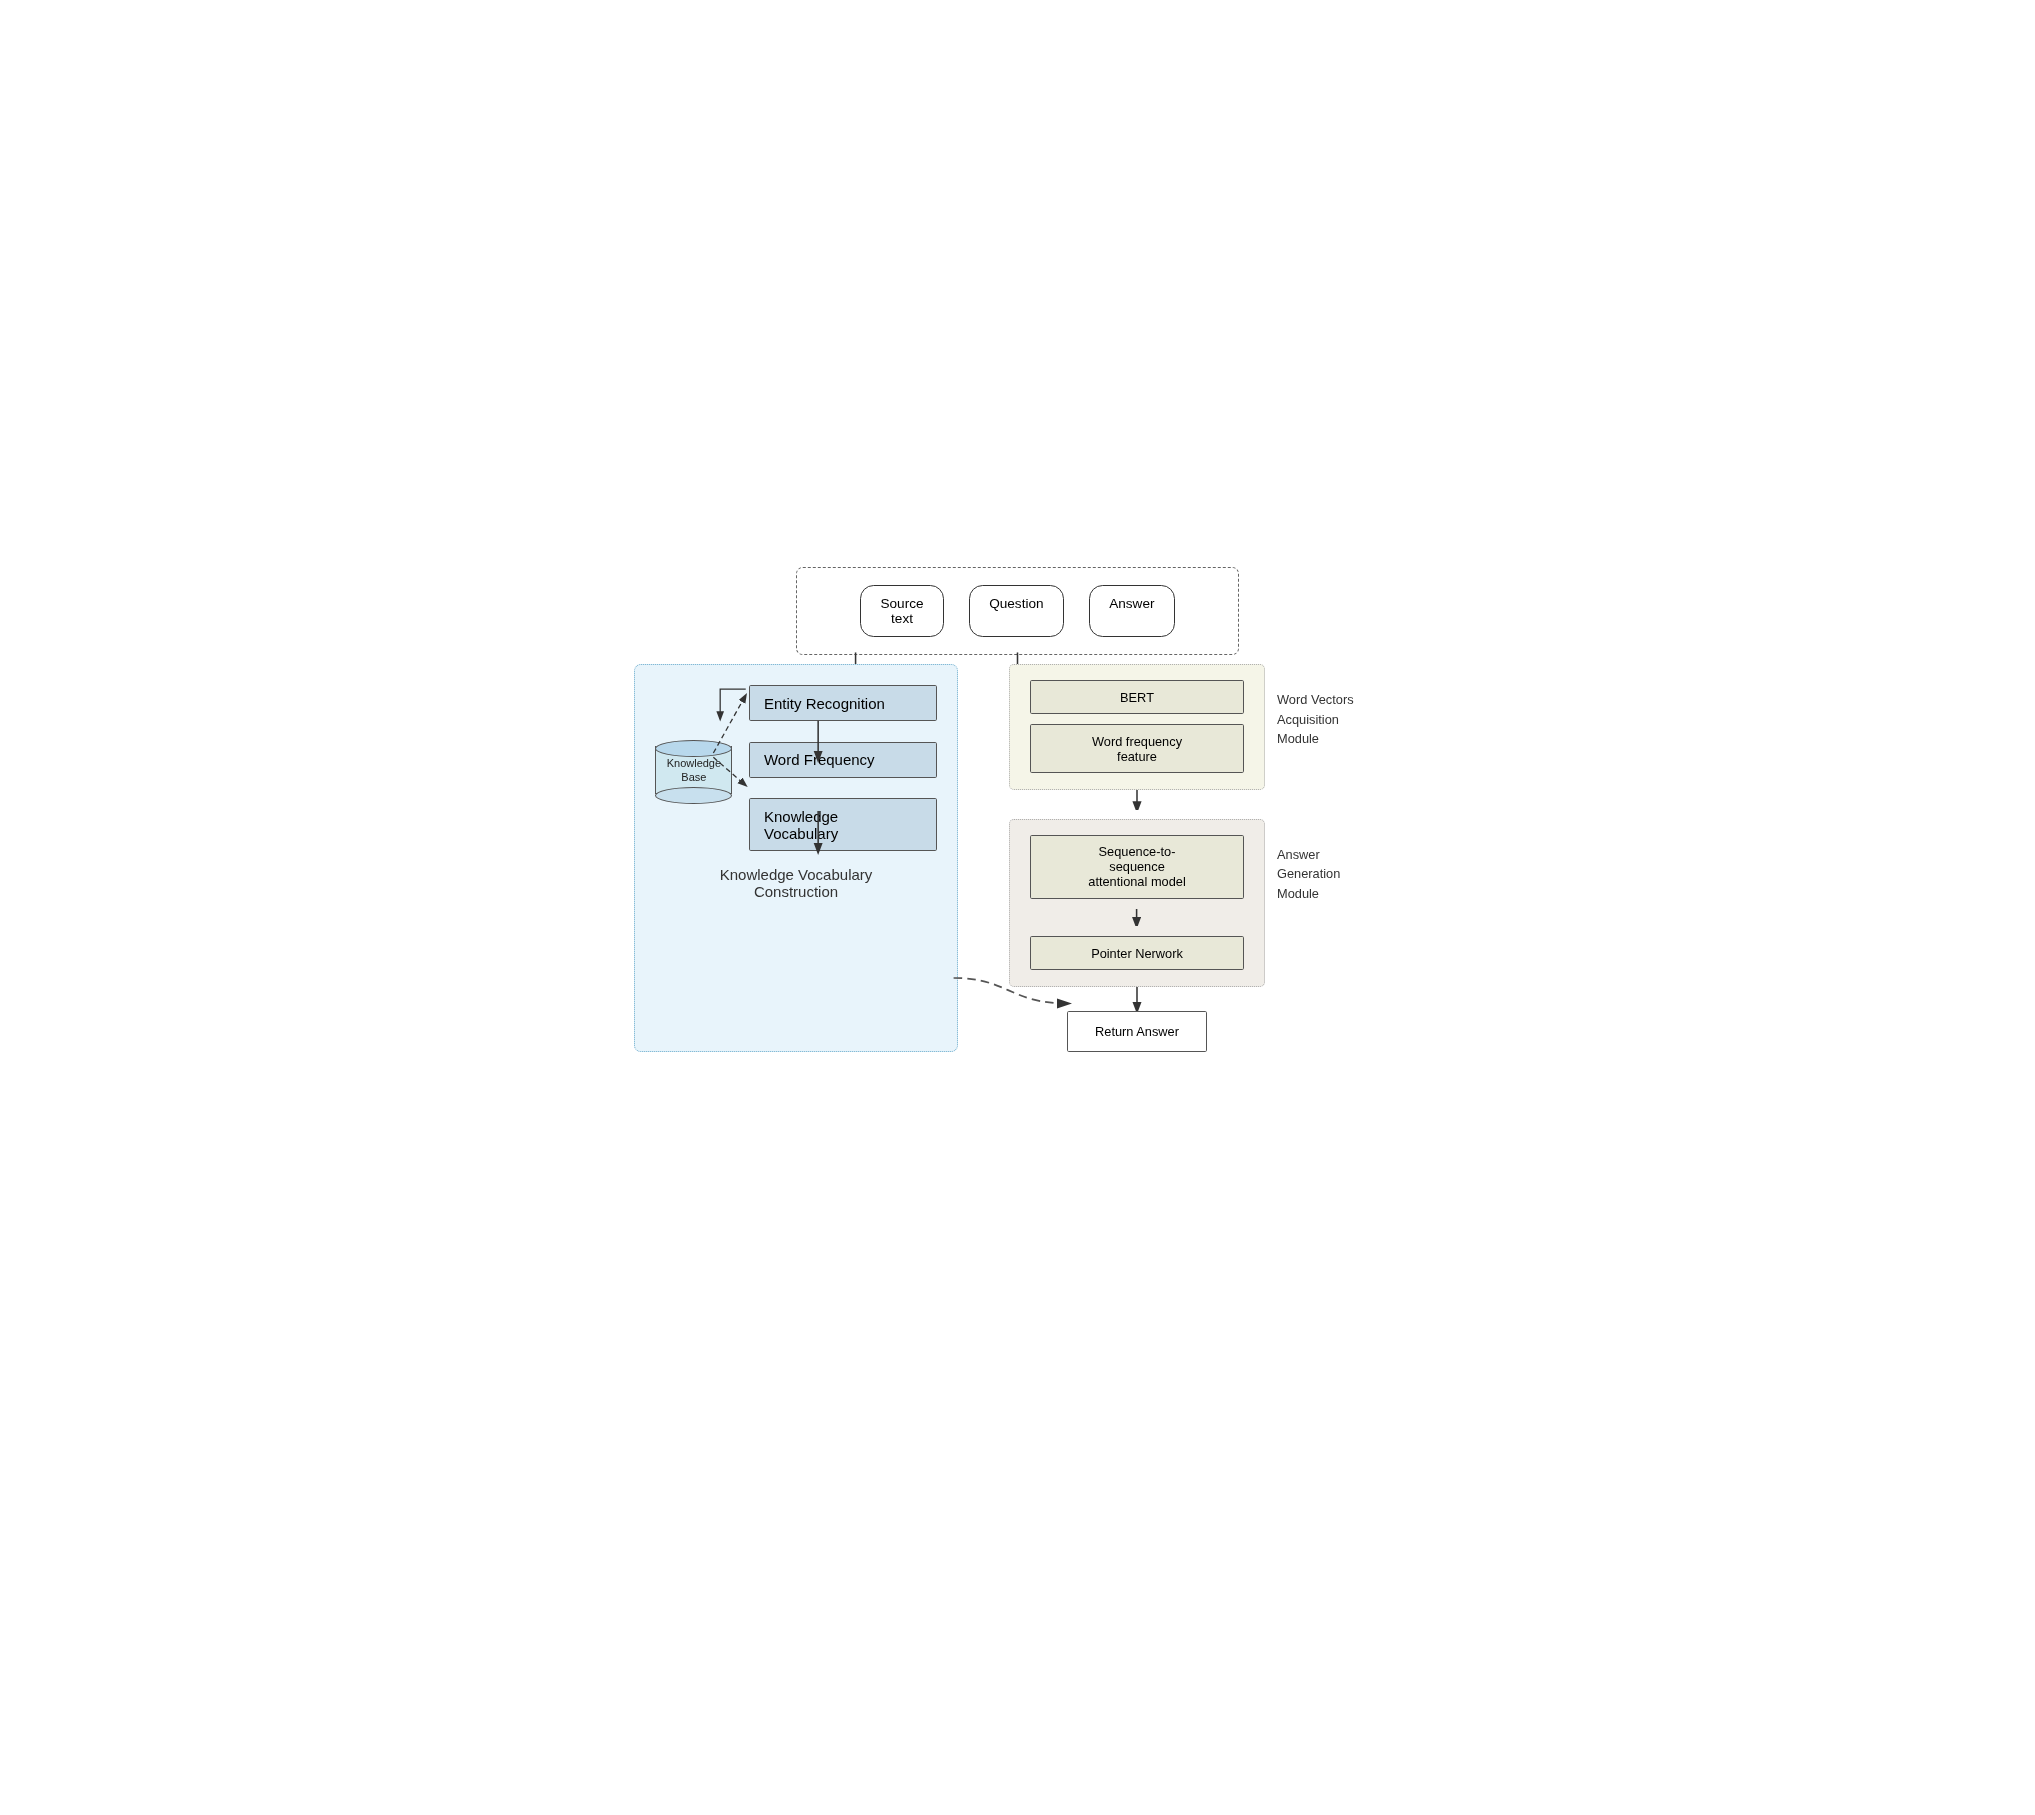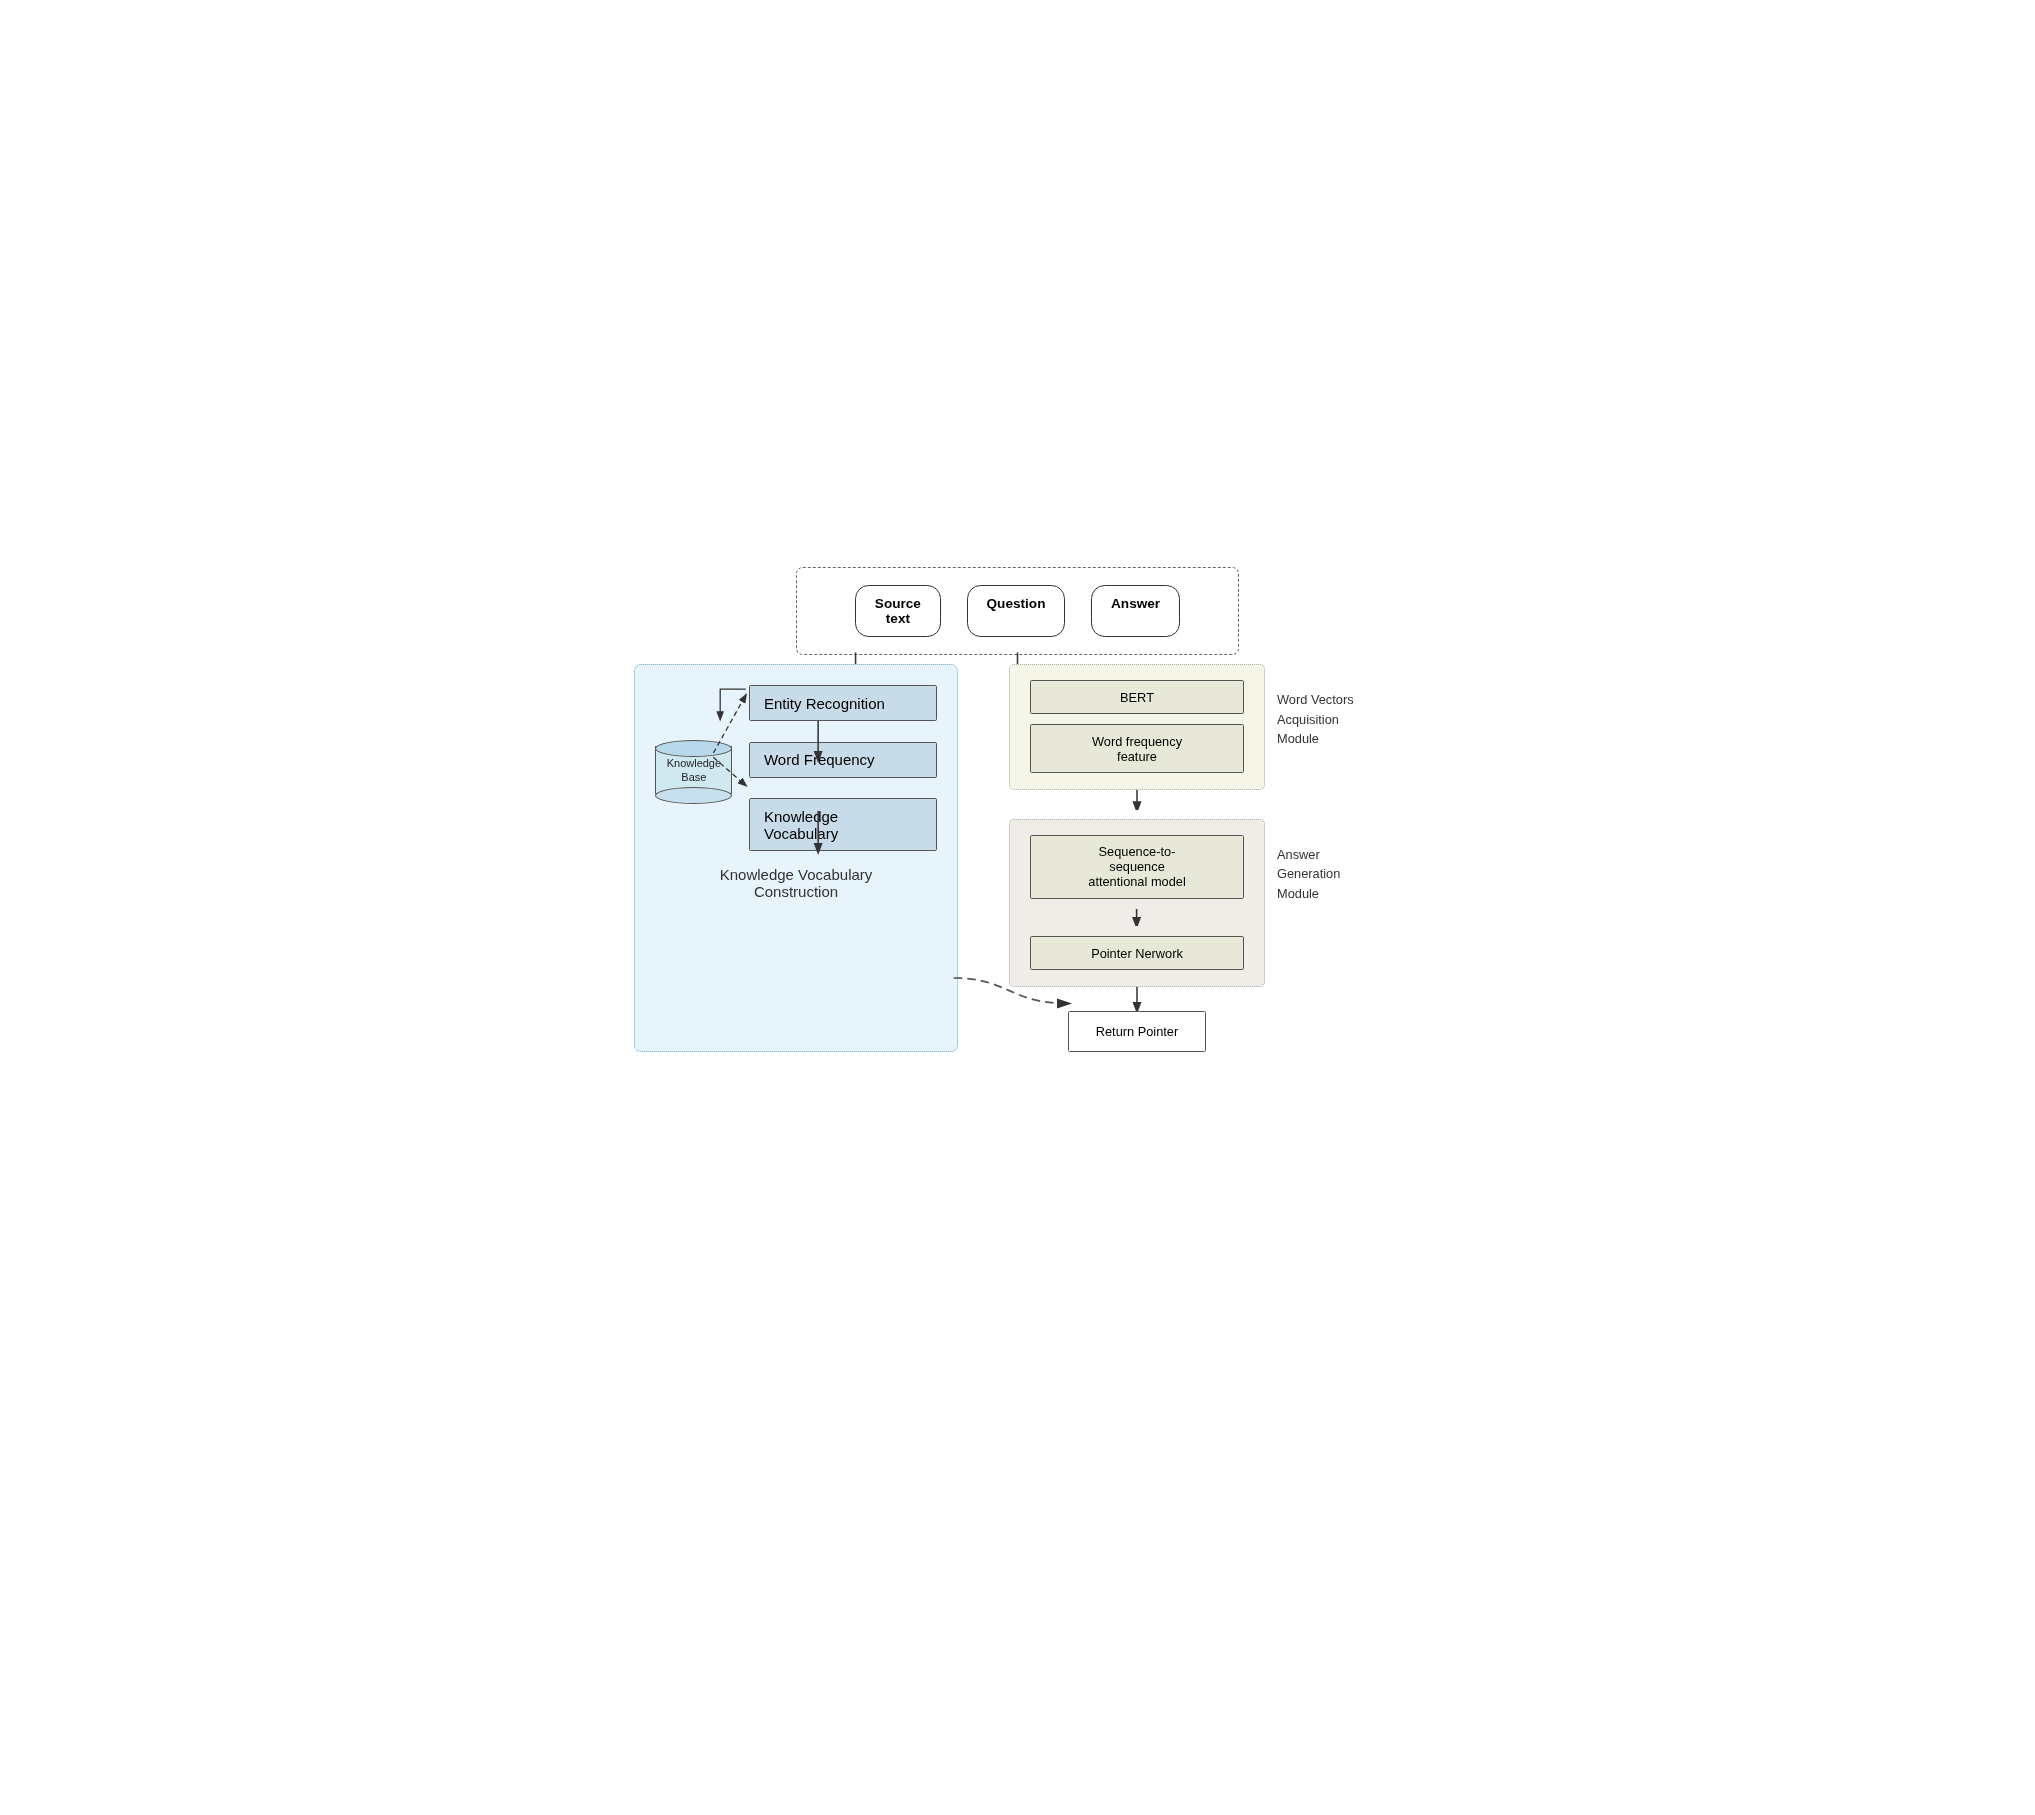--- a/index.html
+++ b/index.html
@@ -31,21 +31,20 @@
     .dataset-box {
       border: 1.7px dashed #666;
       border-radius: 6.8px;
       display: flex;
       justify-content: center;
       gap: 25.6px;
       padding: 17px 34px;
       width: 443px;
       margin: 0 auto 0 auto;
       position: relative;
-      font-weight: bold;
     }
 
     .rounded-box {
       border: 1.3px solid #333;
       border-radius: 13.6px;
       padding: 10.2px 19px;
       font-size: 13.6px;
       text-align: center;
       background: #fff;
       min-width: 77px;
@@ -340,21 +339,21 @@
             <line x1="50%" y1="0" x2="50%" y2="28" stroke="#333" stroke-width="1.8" marker-end="url(#arrowhead4)"></line>
             <defs>
               <marker id="arrowhead4" markerWidth="8" markerHeight="8" refX="6" refY="3" orient="auto">
                 <path d="M0,0 L0,6 L8,3 z" fill="#333"></path>
               </marker>
             </defs>
           </svg>
         </div>
 
         <div style="display:flex; justify-content:center;">
-          <div class="return-answer-box">Return Pointer</div>
+          <div class="return-answer-box">Return Answer</div>
         </div>
 
       </div>
     </div>
 
     <svg style="position:absolute; top:0; left:0; width:100%; height:100%; pointer-events:none; overflow:visible;" viewBox="0 0 900 564" width="767" height="480">
       <defs>
         <marker id="ah5" markerWidth="9" markerHeight="9" refX="7" refY="3" orient="auto">
           <path d="M0,0 L0,6 L9,3 z" fill="#333"></path>
         </marker>

